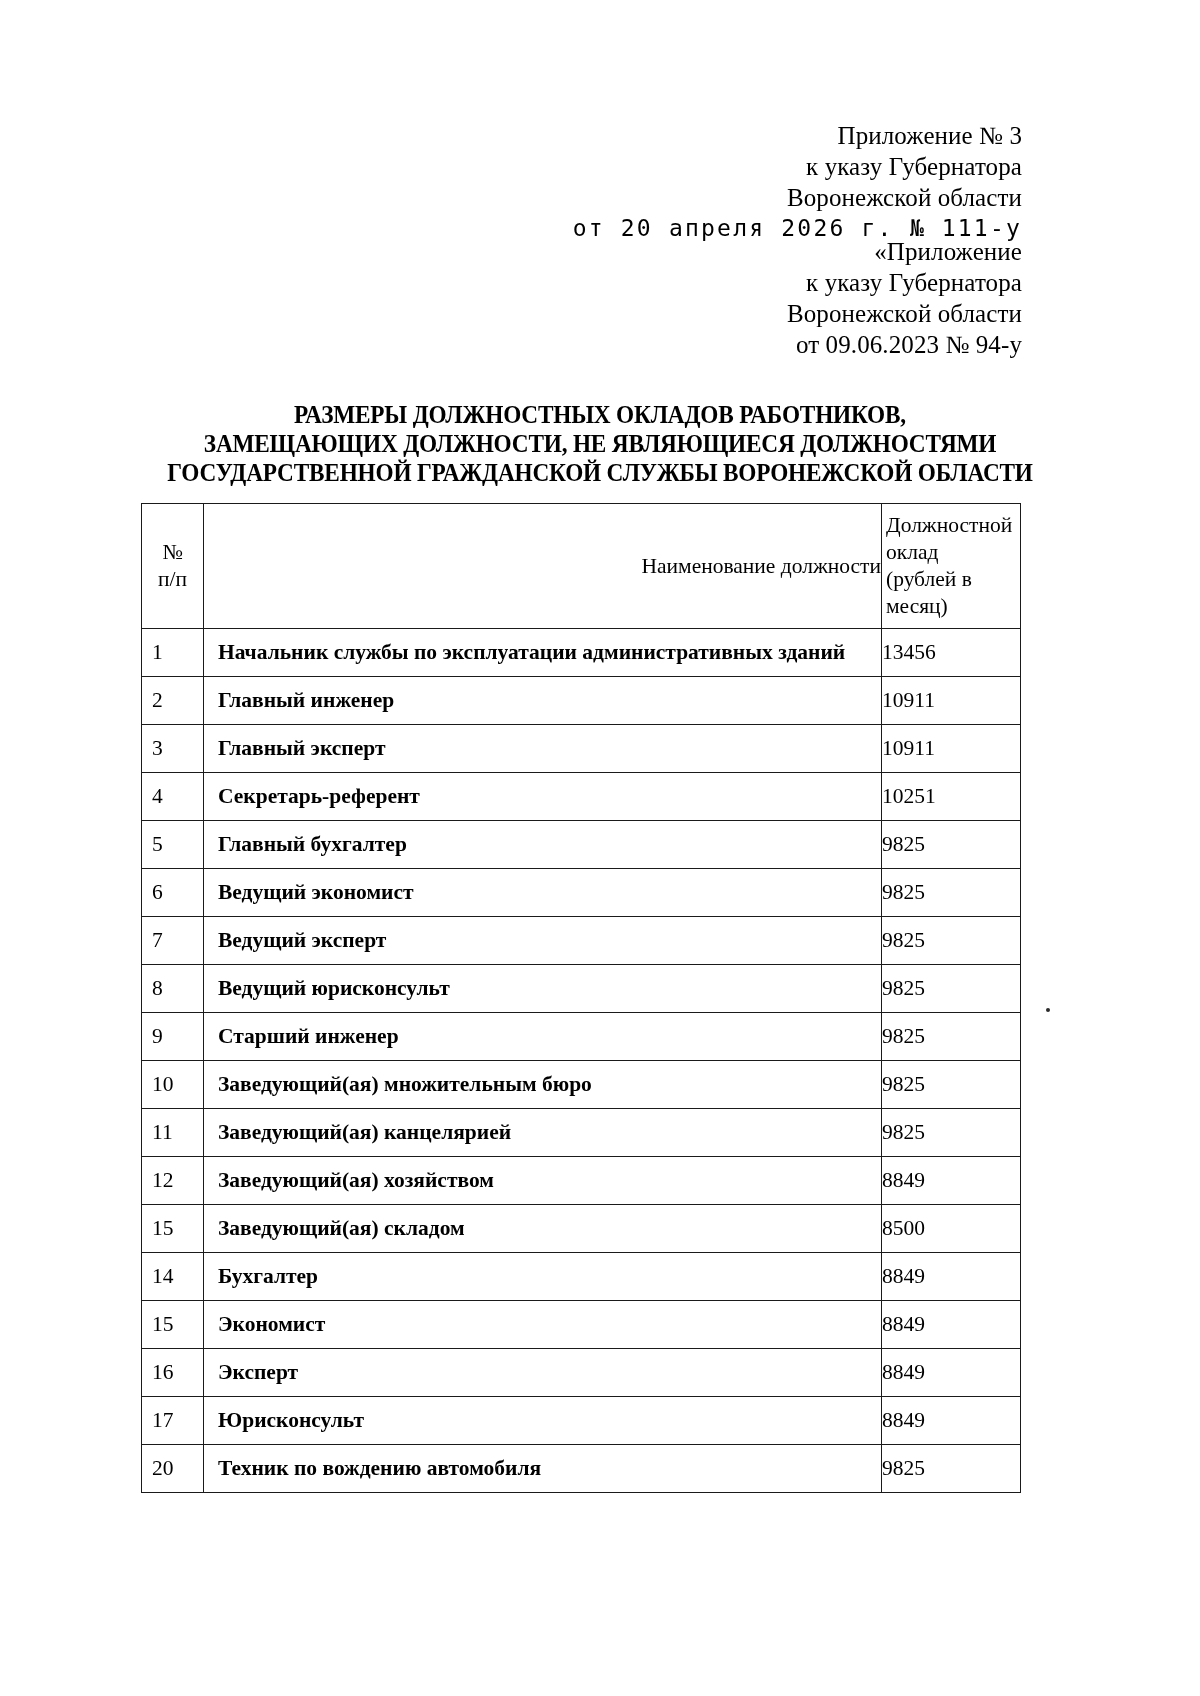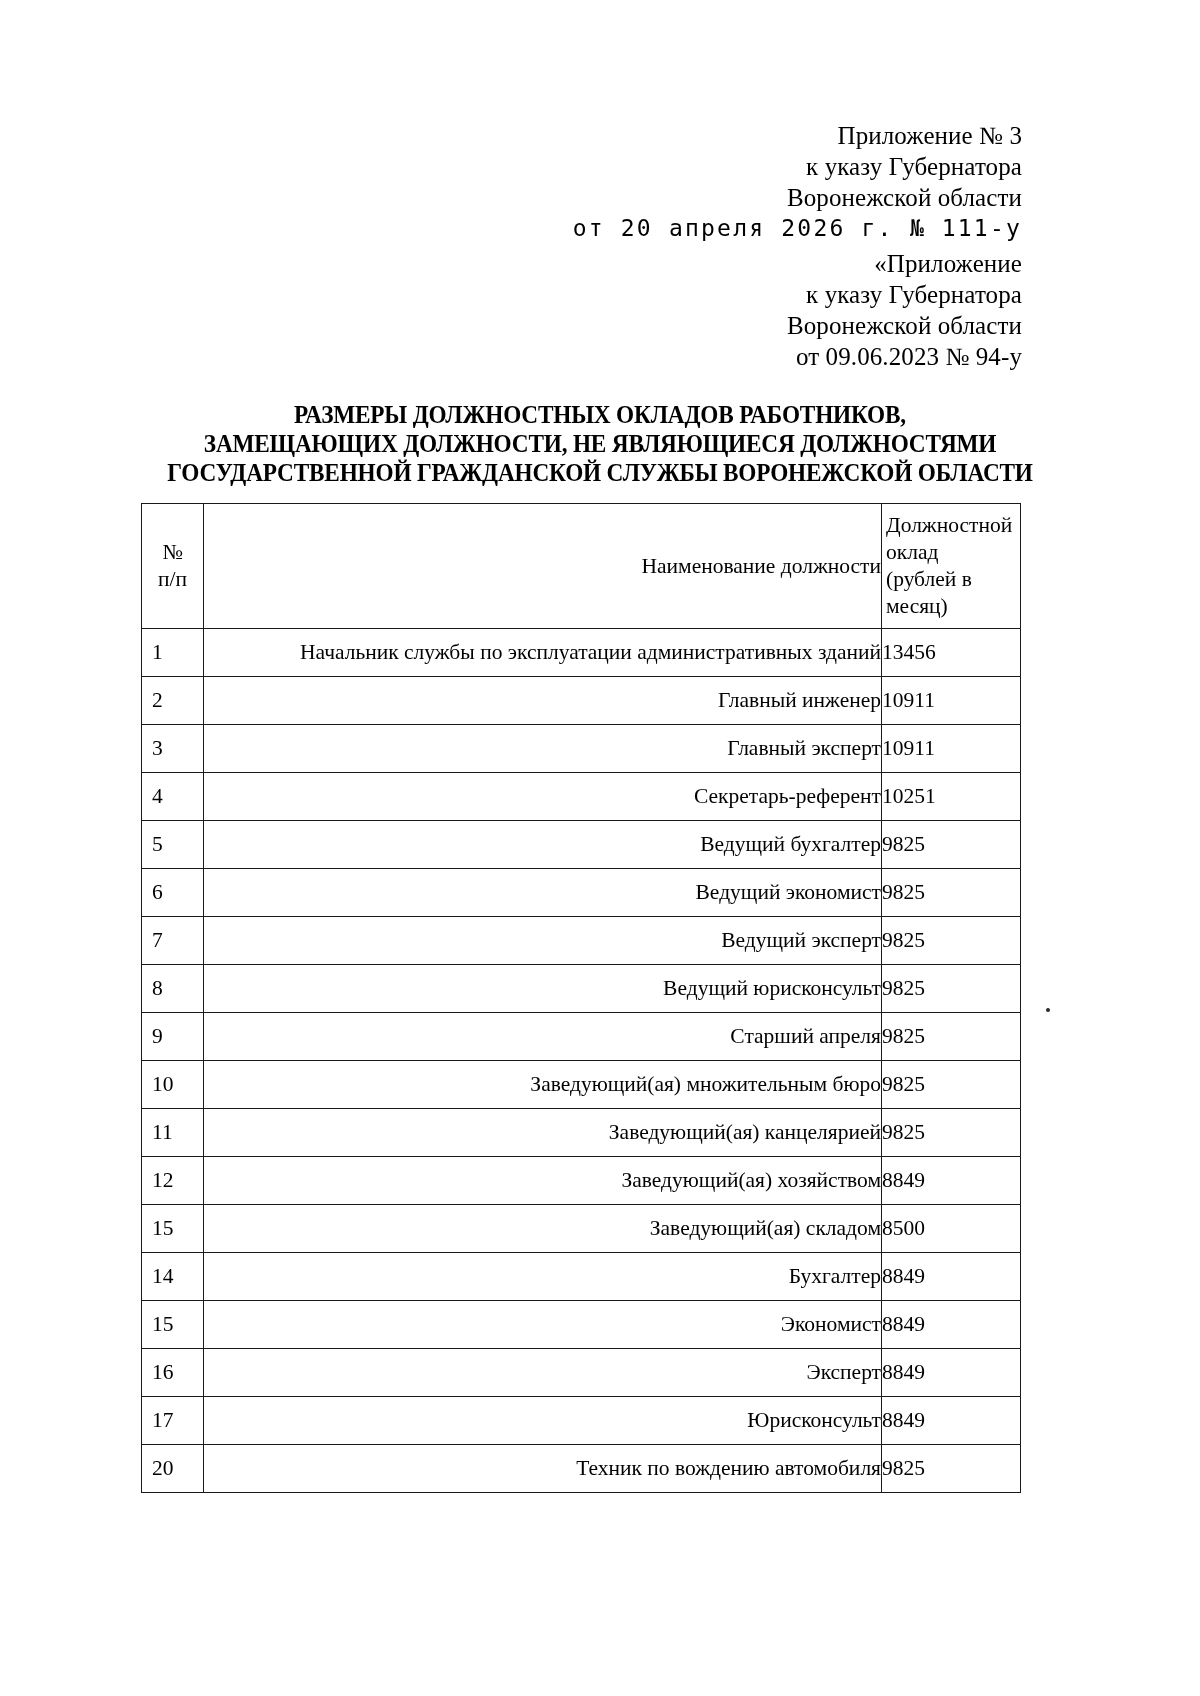--- a/index.html
+++ b/index.html
@@ -25,21 +25,21 @@
   
   .header-block {
     position: absolute;
     right: 178px;
     text-align: right;
     font-size: 25px;
     line-height: 31px;
     letter-spacing: 0.1px;
   }
   #appendix-ref { top: 120px; }
-  #source-ref  { top: 248px; }
+  #source-ref  { top: 236px; }
 
   .header-block .line { white-space: nowrap; }
 
   .mono-line {
     font-family: "DejaVu Sans Mono", "Liberation Mono", monospace;
     font-size: 23px;
     letter-spacing: 2.2px;
     white-space: nowrap;
   }
 
@@ -96,22 +96,23 @@
     padding: 8px 4px;
   }
   thead td .hl { display: block; }
 
   tbody td.num {
     padding: 11px 0 11px 10px;
     text-align: left;
   }
   tbody td.name {
     padding: 11px 0 11px 14px;
-    text-align: right;
+    text-align: left;
     white-space: nowrap;
+    font-weight: bold;
   }
   tbody td.pay {
     padding: 11px 0;
   }
 
   
   #ink-speck {
     position: absolute;
     left: 1046px;
     top: 1008px;
@@ -184,41 +185,41 @@
             <td class="name">Главный эксперт</td>
             <td class="pay">10911</td>
           </tr>
           <tr>
             <td class="num">4</td>
             <td class="name">Секретарь-референт</td>
             <td class="pay">10251</td>
           </tr>
           <tr>
             <td class="num">5</td>
-            <td class="name">Ведущий бухгалтер</td>
+            <td class="name">Главный бухгалтер</td>
             <td class="pay">9825</td>
           </tr>
           <tr>
             <td class="num">6</td>
             <td class="name">Ведущий экономист</td>
             <td class="pay">9825</td>
           </tr>
           <tr>
             <td class="num">7</td>
             <td class="name">Ведущий эксперт</td>
             <td class="pay">9825</td>
           </tr>
           <tr>
             <td class="num">8</td>
             <td class="name">Ведущий юрисконсульт</td>
             <td class="pay">9825</td>
           </tr>
           <tr>
             <td class="num">9</td>
-            <td class="name">Старший апреля</td>
+            <td class="name">Старший инженер</td>
             <td class="pay">9825</td>
           </tr>
           <tr>
             <td class="num">10</td>
             <td class="name">Заведующий(ая) множительным бюро</td>
             <td class="pay">9825</td>
           </tr>
           <tr>
             <td class="num">11</td>
             <td class="name">Заведующий(ая) канцелярией</td>

